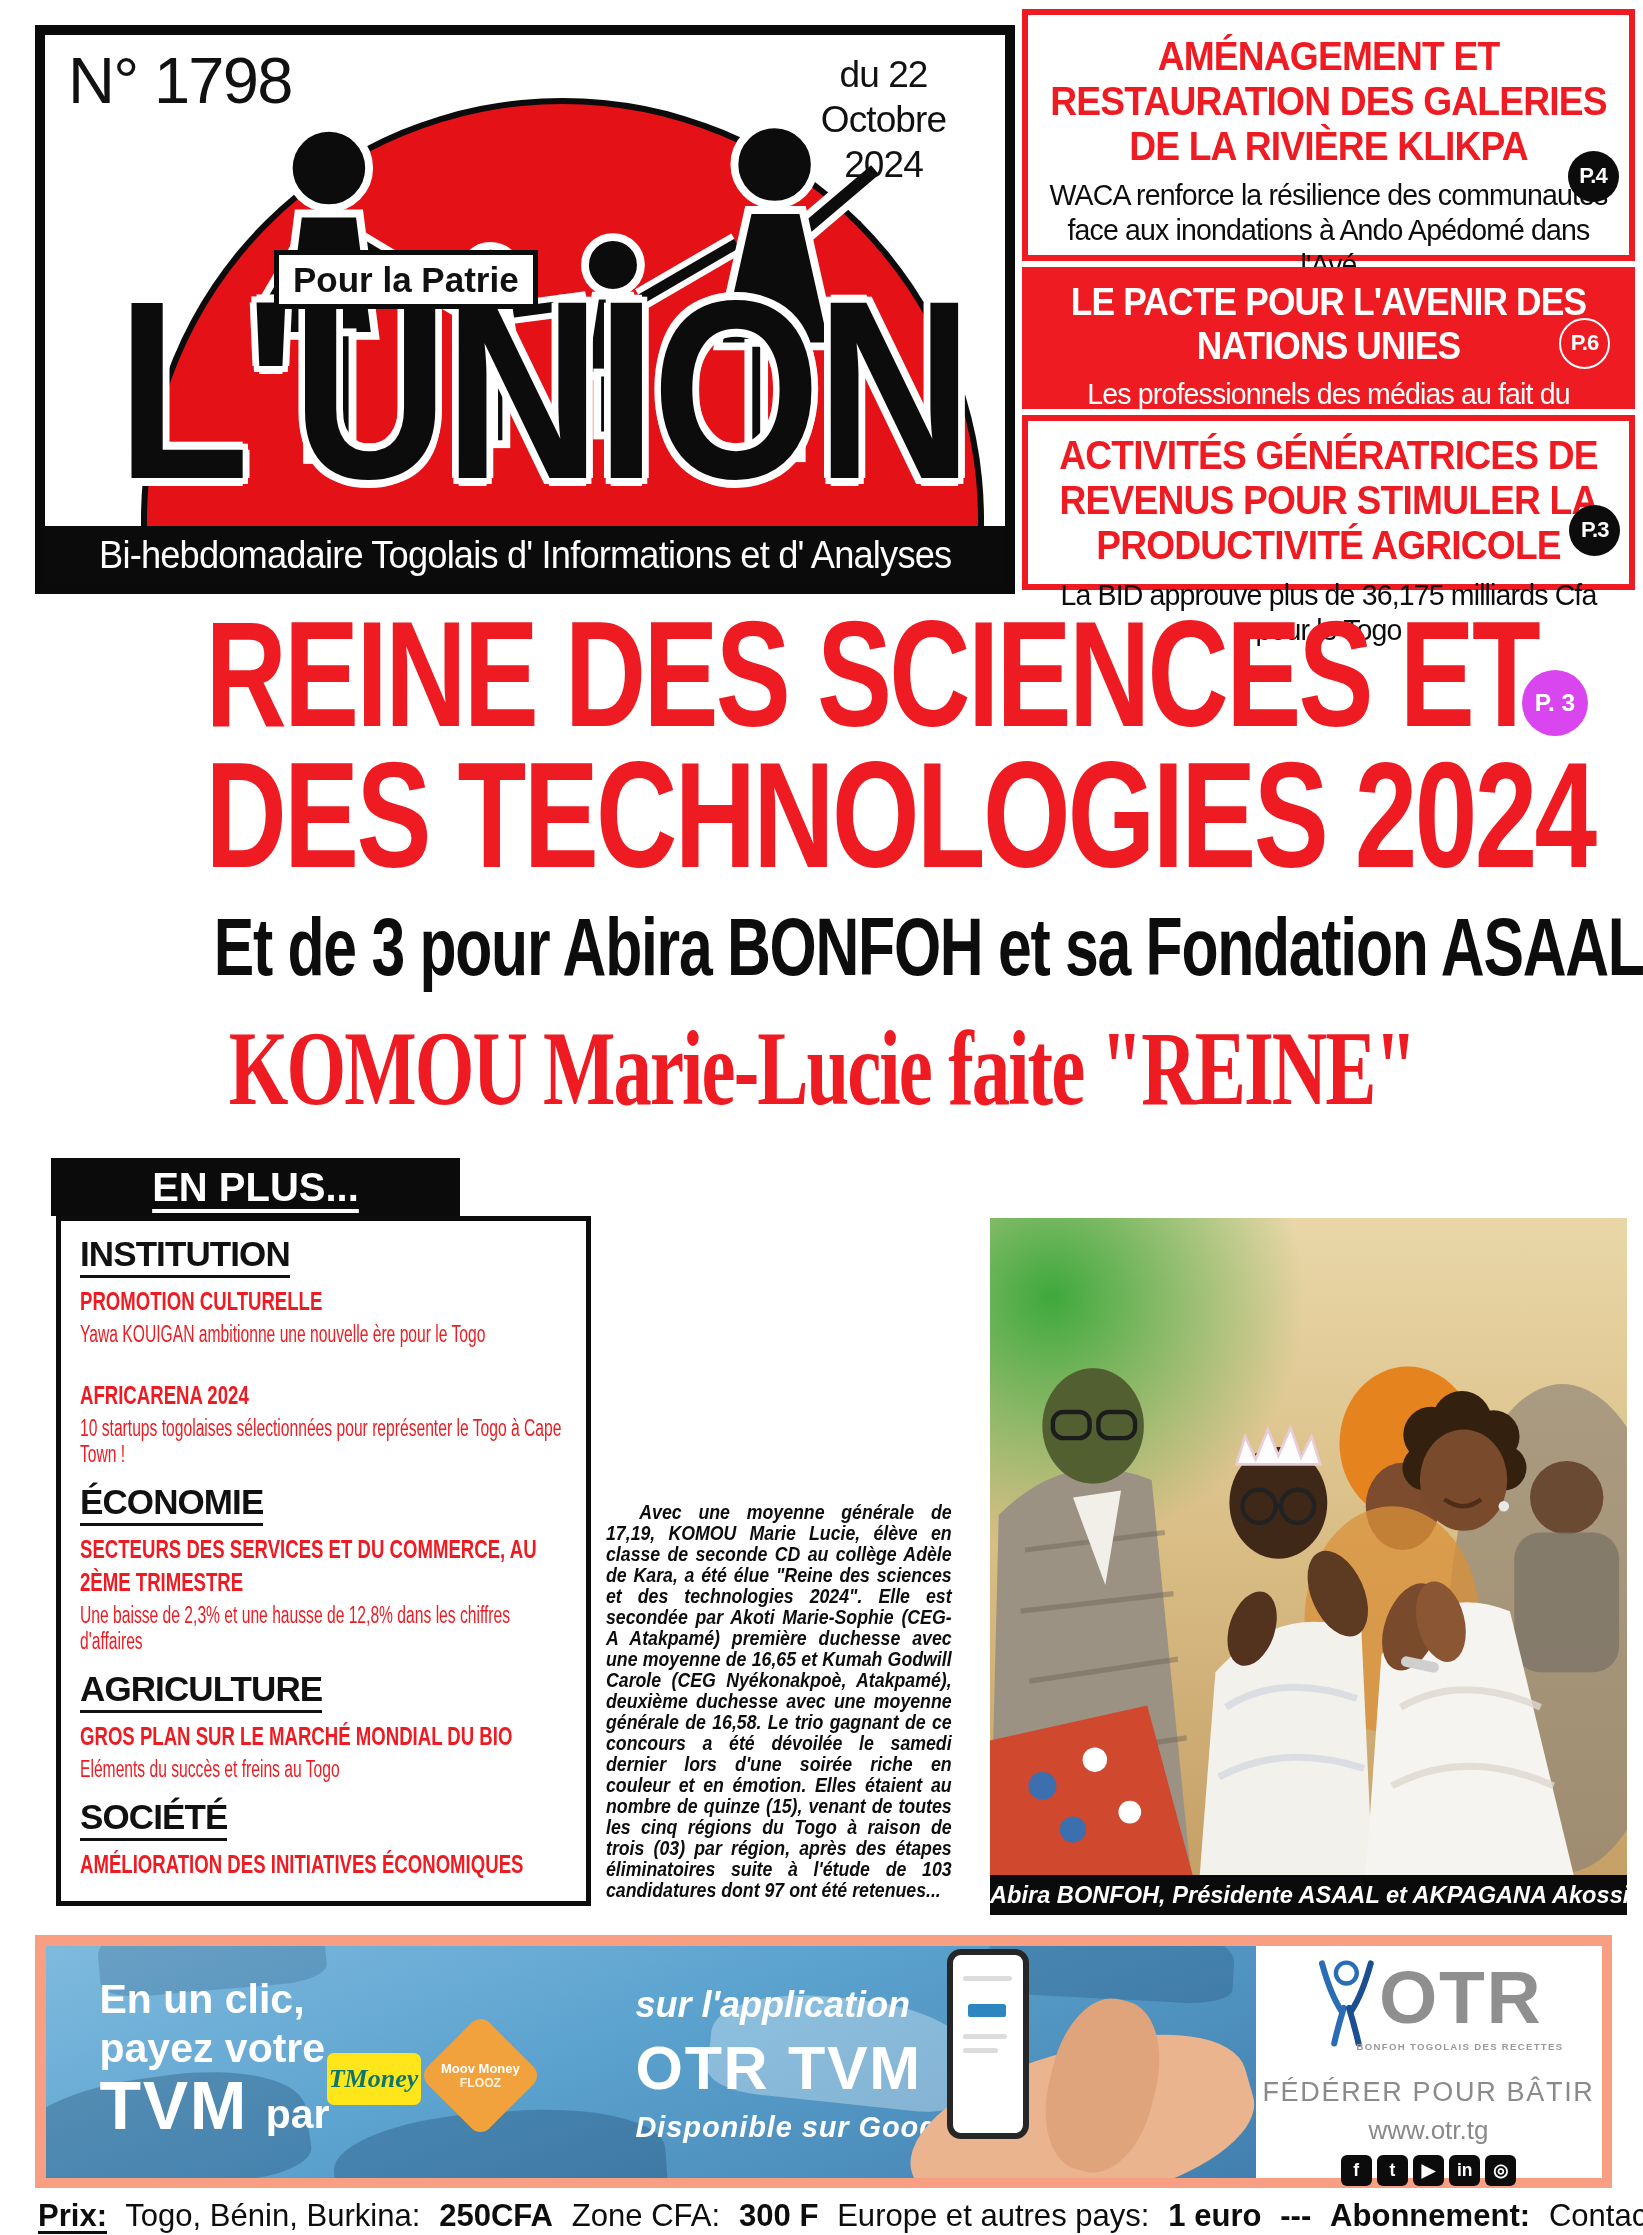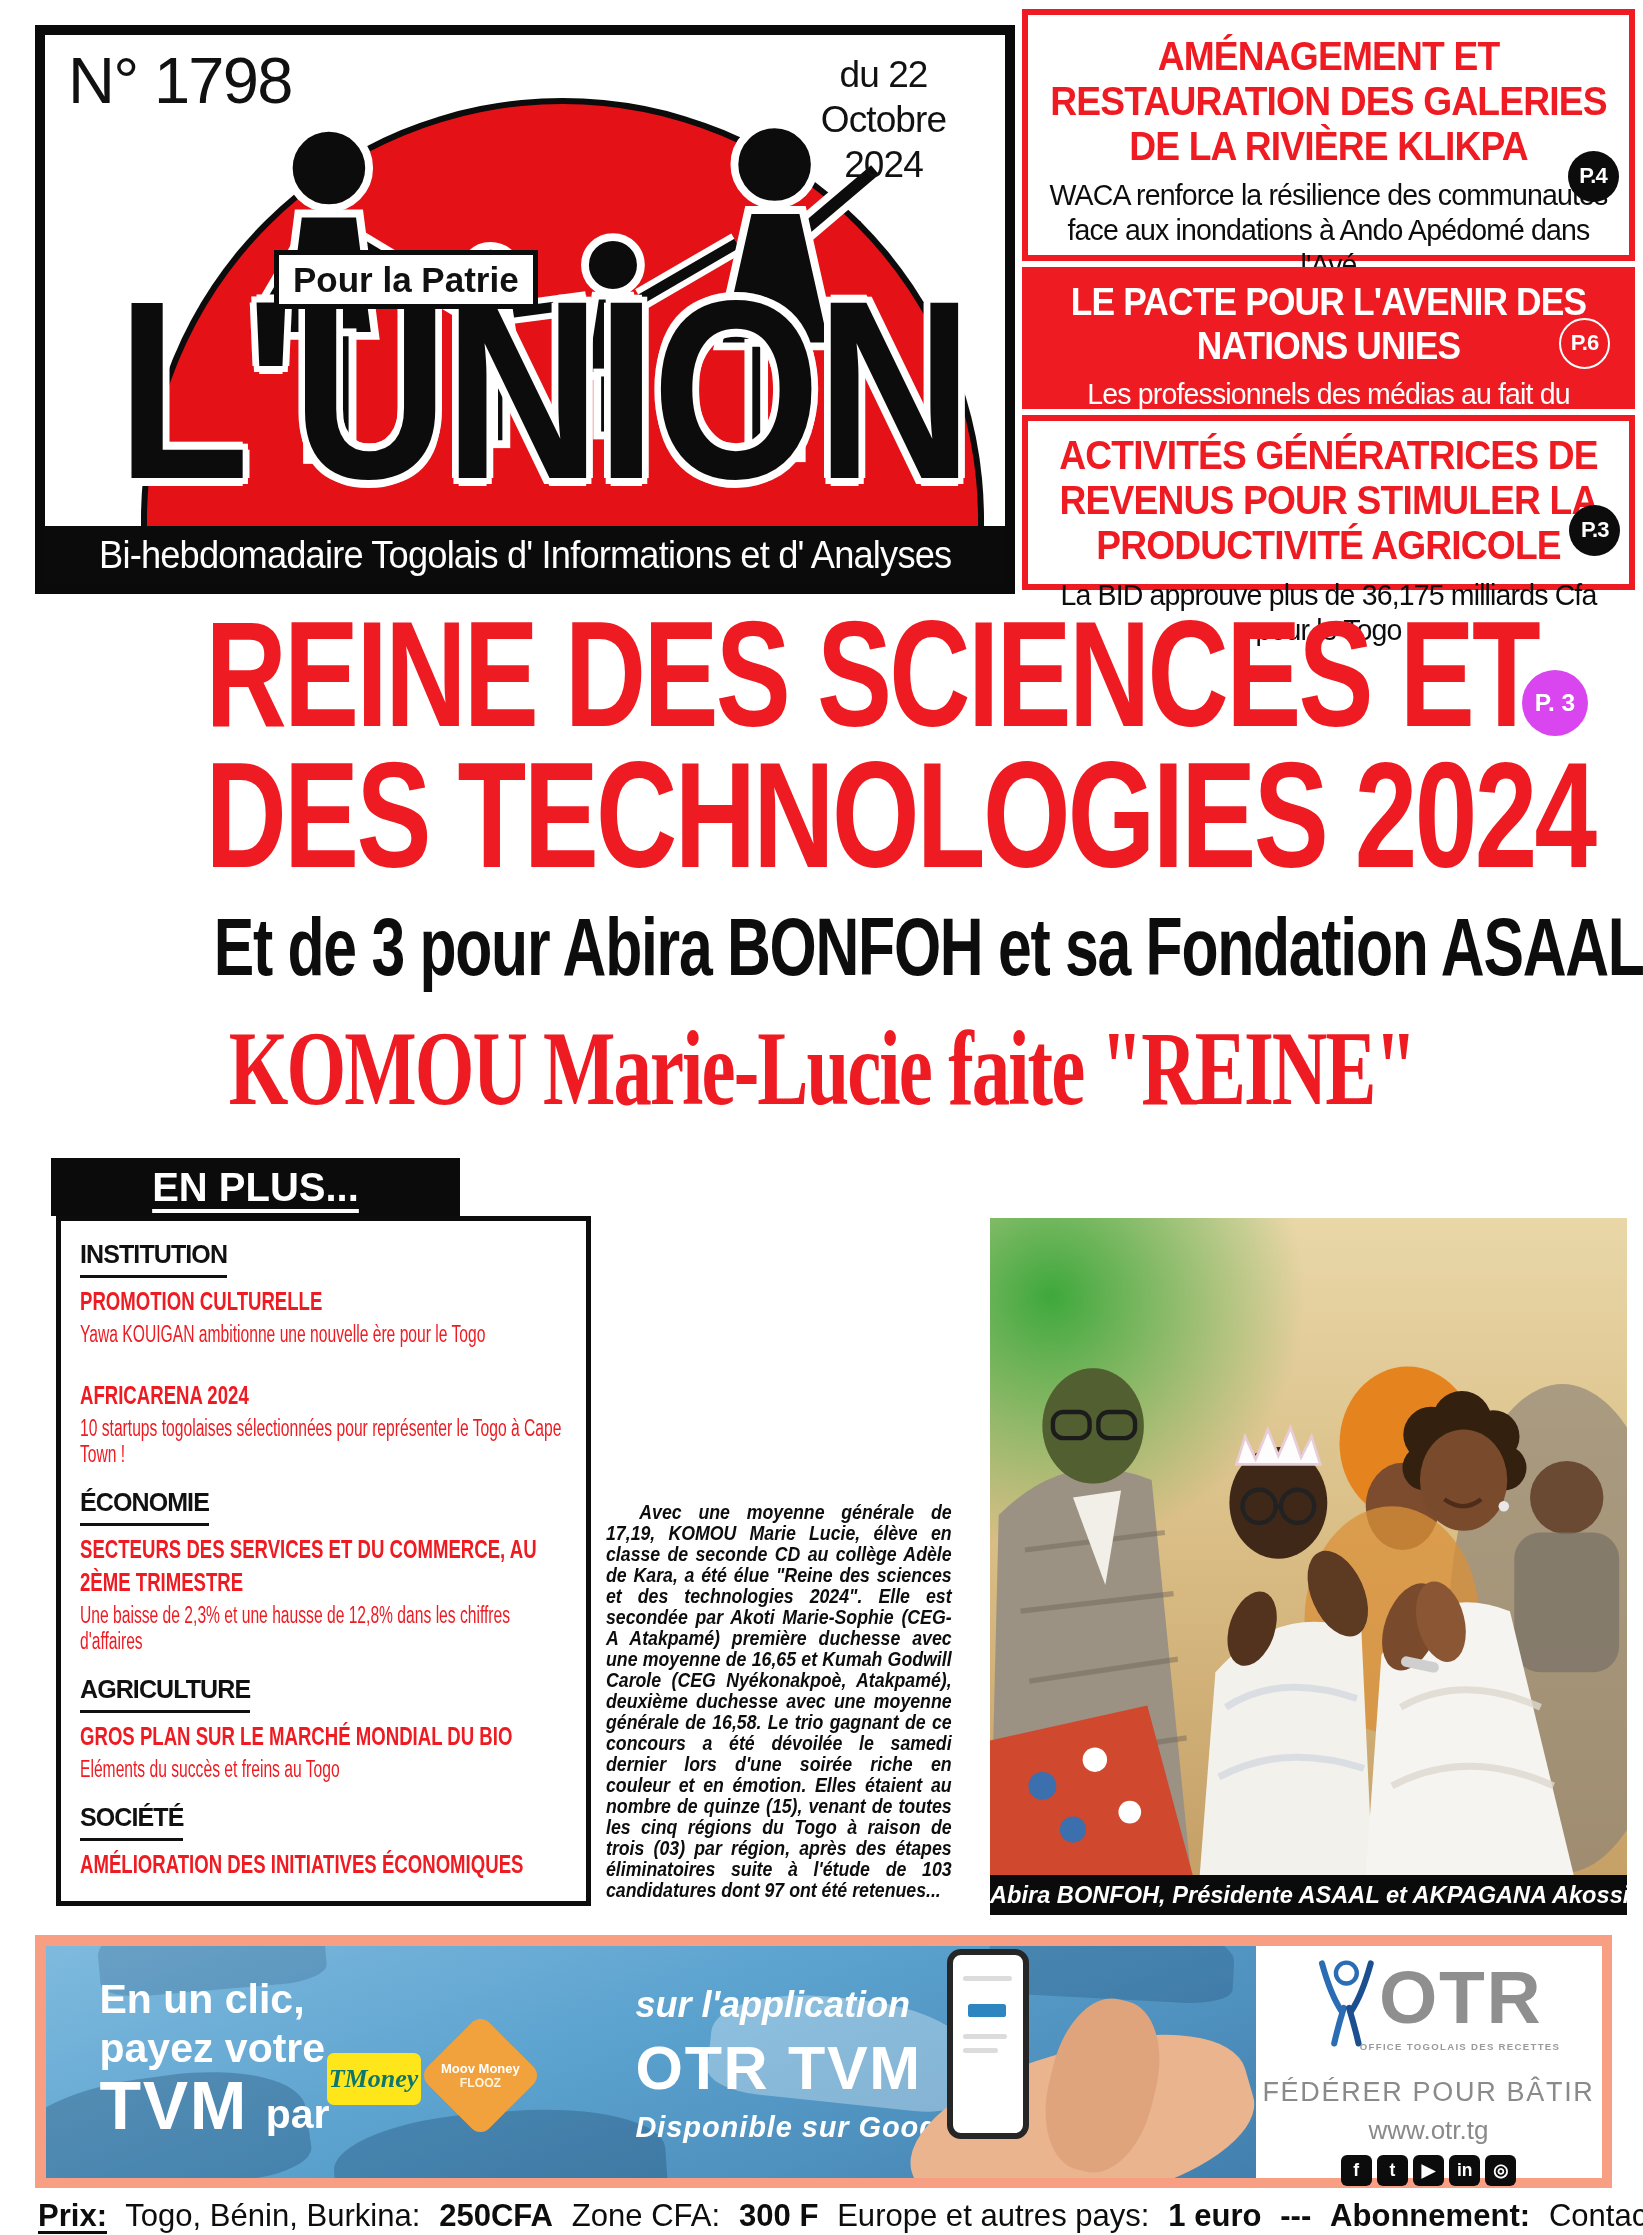--- a/index.html
+++ b/index.html
@@ -79,21 +79,21 @@
     position:absolute; left:51px; top:1158px; width:409px; height:58px; background:#0b0b0b;
     display:flex; align-items:center; justify-content:center;
   }
   .sidebar-header span { color:#fff; font-size:40px; font-weight:bold;
     text-decoration:underline; text-underline-offset:7.9px; text-decoration-thickness:3.5px; }
   .sidebar-box {
     position:absolute; left:56px; top:1216px; width:535px; height:690px;
     border:5.2px solid #0d0d0d; background:#fff; padding:14px 19px; overflow:hidden;
   }
   .sb-section { margin-bottom:15.7px; }
-  .sb-cat { display:inline-block; font-size:25px; font-weight:bold; color:#111; line-height:38px;
+  .sb-cat { display:inline-block; font-size:35px; font-weight:bold; color:#111; line-height:38px;
     border-bottom:3.5px solid #111; padding-bottom:1.7px; margin-bottom:7px; letter-spacing:-0.9px; }
   .sb-title { display:block; color:#ee1b22; font-weight:bold; font-size:26px; line-height:33px;
     width:140%; transform:scaleX(.715); transform-origin:0 50%; letter-spacing:0; }
   .sb-text { display:block; color:#ee1b22; font-size:23px; line-height:26px; margin-top:3.5px;
     width:147%; transform:scaleX(.68); transform-origin:0 50%; }
   
   .article {
     position:absolute; left:606px; top:1502px; width:384px; transform:scaleX(.9); transform-origin:0 0;
     font-size:19.7px; line-height:21px; font-weight:bold; font-style:italic; color:#0d0d0d;
     text-align:justify; text-indent:37px;
@@ -376,21 +376,21 @@
       <div class="otr-row">
         <svg width="61" height="87" viewBox="0 0 70 100" aria-hidden="true">
           <circle cx="36" cy="15" r="12" fill="#ffffff" stroke="#2a6db5" stroke-width="5"></circle>
           <path d="M8,4 Q18,40 30,58" fill="none" stroke="#2a6db5" stroke-width="7" stroke-linecap="round"></path>
           <path d="M64,4 Q54,40 42,58" fill="none" stroke="#1c4f8f" stroke-width="7" stroke-linecap="round"></path>
           <path d="M33,55 Q26,78 22,96" fill="none" stroke="#2a6db5" stroke-width="7" stroke-linecap="round"></path>
           <path d="M39,55 Q46,78 50,96" fill="none" stroke="#1c4f8f" stroke-width="7" stroke-linecap="round"></path>
         </svg>
         <span class="otr-name">OTR</span>
       </div>
-      <div class="otr-sub">OFFICE TOGOLAIS DES RECETTES</div>
+      <div class="otr-sub">BONFOH TOGOLAIS DES RECETTES</div>
       <div class="otr-slogan">FÉDÉRER POUR BÂTIR</div>
       <div class="otr-url">www.otr.tg</div>
       <div class="social-row">
         <span class="social-icon">f</span>
         <span class="social-icon">t</span>
         <span class="social-icon">▶</span>
         <span class="social-icon">in</span>
         <span class="social-icon">◎</span>
       </div>
     </div>

